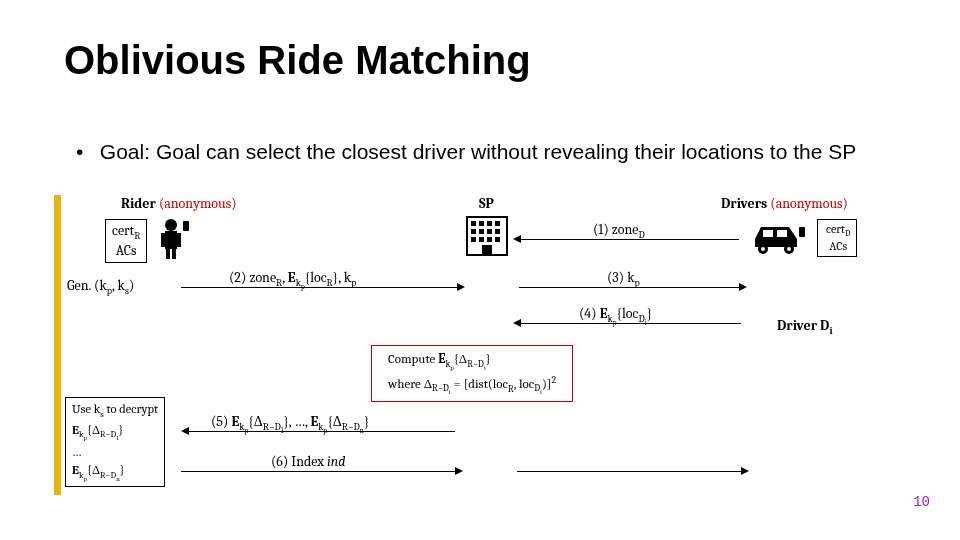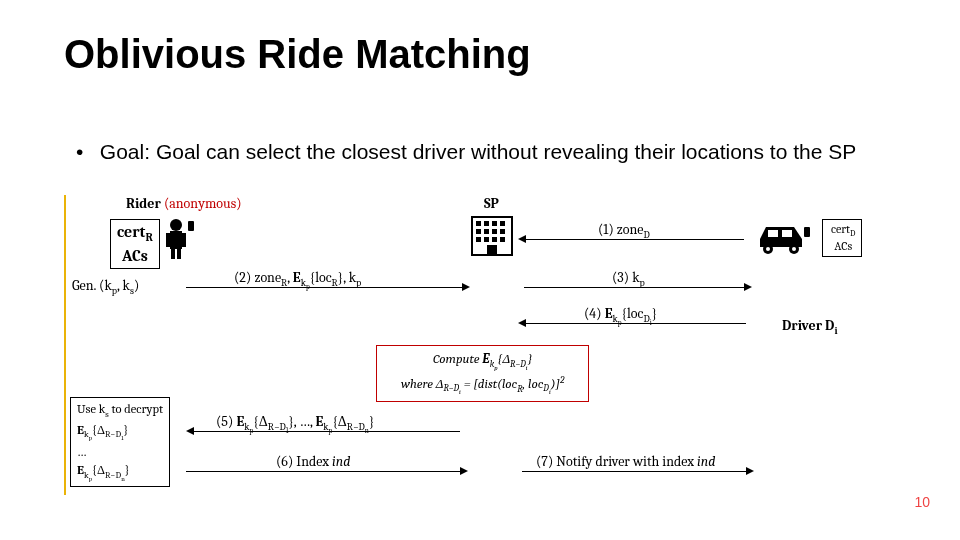--- a/index.html
+++ b/index.html
@@ -1,50 +1,53 @@
 <!DOCTYPE html>
 <html><head>
 <meta charset="utf-8">
 <style>
   html, body { margin:0; padding:0; }
   body { width:960px; height:540px; background:#fff; font-family:"Segoe UI","Trebuchet MS",sans-serif; color:#000; position:relative; overflow:hidden; }
-  .title { position:absolute; left:64px; top:32px; font-size:40px; font-weight:700; }
+  .title { position:absolute; left:64px; top:38px; font-size:40px; font-weight:700; }
   .goal-line { position:absolute; left:76px; top:140px; font-size:21px; }
   .goal-line .bullet { display:inline-block; width:18px; }
   .goal-line .bold { font-weight:400; }
-  .diagram { position:absolute; left:64px; top:195px; width:830px; height:300px; border-left:2px solid #eab308; font-family:"Cambria","Georgia",serif; font-size:14px; }
+  .diagram { position:absolute; left:54px; top:195px; width:830px; height:300px; border-left:7px solid #eab308; font-family:"Cambria","Georgia",serif; font-size:14px; }
   .lbl { position:absolute; white-space:nowrap; }
   .anon { color:#c00000; }
   .box { position:absolute; border:1px solid #000; padding:2px 6px; text-align:center; line-height:1.25; }
-  .redbox { position:absolute; border:1.5px solid #c00000; padding:4px 24px; text-align:center; line-height:1.35;font-style:italic; }
+  .redbox { position:absolute; border:1.5px solid #c00000; padding:4px 16px; line-height:1.35; }
   .arrow-line { position:absolute; height:0; border-top:1.2px solid #000; }
   .arrow-head-r { position:absolute; width:0; height:0; border-top:4px solid transparent; border-bottom:4px solid transparent; border-left:8px solid #000; }
   .arrow-head-l { position:absolute; width:0; height:0; border-top:4px solid transparent; border-bottom:4px solid transparent; border-right:8px solid #000; }
-  .pagenum { position:absolute; right:30px; bottom:30px; color:#ef4444; font-family:Liberation Sans, sans-serif; font-size:14px;text-align:center; }
+  .pagenum { position:absolute; right:30px; bottom:30px; color:#a21caf; font-family:Liberation Mono, monospace; font-size:14px;text-align:center; }
   .sub { font-size:0.72em; vertical-align:sub; }
   svg { position:absolute; }
 </style>
 </head>
 <body>
 
 <div class="title">Oblivious Ride Matching</div>
 
 <div class="goal-line">
   <span class="bullet">•</span>
   <span class="bold">Goal:</span><span> Goal can select the closest driver without revealing their locations to the SP</span>
 </div>
 
 <div class="diagram">
 
   <div class="lbl" style="left:60px; top:0;">
     <b>Rider</b><span class="anon"> (anonymous)</span>
   </div>
   <div class="lbl" style="left:418px; top:0; font-weight:bold;">SP</div>
+  <div class="lbl" style="left:660px; top:0;">
+    <b>Drivers</b><span class="anon"> (anonymous)</span>
+  </div>
 
-  <div class="box" style="left:44px; top:24px; font-size:16px;font-weight:bold;">cert<span class="sub">R</span><br>ACs</div>
+  <div class="box" style="left:44px; top:24px; font-size:14px;">cert<span class="sub">R</span><br>ACs</div>
   <svg style="left:96px; top:20px;" width="36" height="46">
     <circle cx="14" cy="10" r="6" fill="#000"></circle>
     <rect x="8" y="16" width="12" height="18" fill="#000"></rect>
     <rect x="4" y="18" width="4" height="14" fill="#000"></rect>
     <rect x="20" y="18" width="4" height="14" fill="#000"></rect>
     <rect x="9" y="34" width="4" height="10" fill="#000"></rect>
     <rect x="15" y="34" width="4" height="10" fill="#000"></rect>
     <rect x="26" y="6" width="6" height="10" rx="1" fill="#000"></rect>
   </svg>
 
@@ -111,17 +114,16 @@
   <div class="arrow-line" style="left:128px; top:236px; width:266px;"></div>
   <div class="arrow-head-l" style="left:120px; top:232px;"></div>
   <div class="lbl" style="left:150px; top:218px;text-align:right;">(5) <b>E</b><span class="sub">k<span class="sub">p</span></span>{Δ<span class="sub">R−D<span class="sub">1</span></span>}, …, <b>E</b><span class="sub">k<span class="sub">p</span></span>{Δ<span class="sub">R−D<span class="sub">n</span></span>}</div>
 
   <div class="arrow-line" style="left:120px; top:276px; width:274px;"></div>
   <div class="arrow-head-r" style="left:394px; top:272px;"></div>
   <div class="lbl" style="left:210px; top:258px;">(6) Index <i>ind</i></div>
 
   <div class="arrow-line" style="left:456px; top:276px; width:224px;"></div>
   <div class="arrow-head-r" style="left:680px; top:272px;"></div>
-  <div class="lbl" style="left:470px; top:258px;">(7) Notify driver with index <i>ind</i></div>
 
 </div>
 
 <div class="pagenum">10</div>
 
 </body></html>

